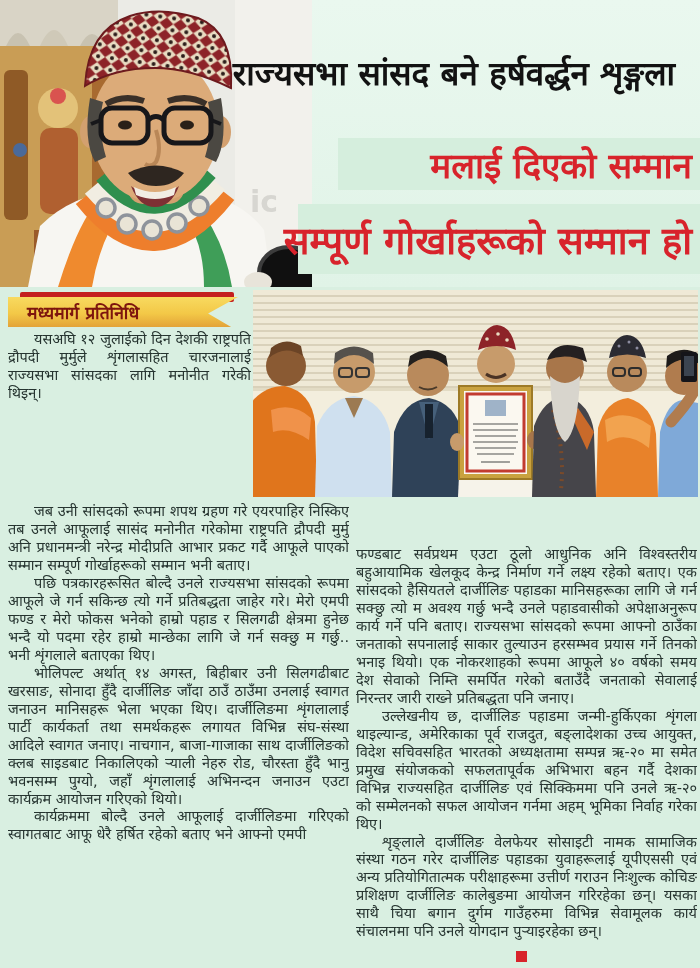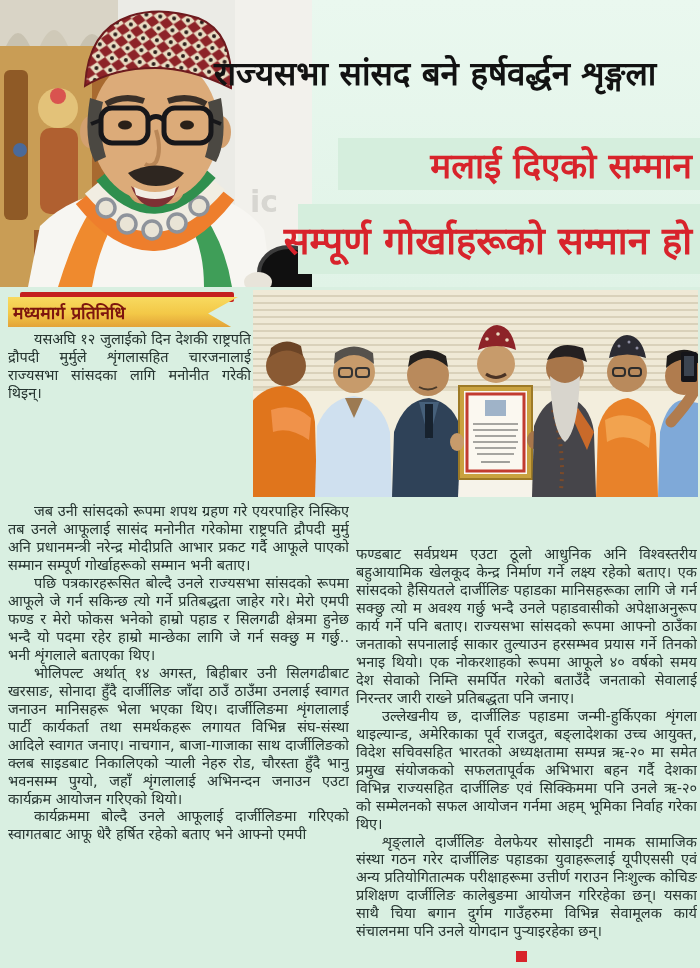--- a/index.html
+++ b/index.html
@@ -7,41 +7,41 @@
     position:relative;width:700px;height:968px;overflow:hidden;
     background:var(--page-green,#d9efe1);
     font-family:"DejaVu Sans",sans-serif;
   }
   
   .header{position:absolute;left:0;top:0;width:700px;height:287px;
     background:linear-gradient(var(--panel-green,#eaf8ef),#e0f3e7);}
   .portrait{position:absolute;left:0;top:0;width:312px;height:287px;display:block;}
   .headline{
     position:absolute;right:6px;top:50px;width:480px;
-    text-align:left;white-space:nowrap;
+    text-align:center;white-space:nowrap;
     font-size:33px;font-weight:700;letter-spacing:0;
     color:var(--headline-black,#121212);
   }
   .band{position:absolute;background:var(--band-green,#d5eedd);margin-top:8px;}
   .band1{left:338px;top:130px;width:362px;height:52px;}
   .band2{left:298px;top:196px;width:402px;height:70px;}
   .band .red{
     position:absolute;right:8px;top:50%;transform:translateY(-50%);
     white-space:nowrap;font-weight:700;color:var(--accent-red,#d8232b);
   }
   .band1 .red{font-size:35px;}
   .band2 .red{font-size:38px;}
   
   .ribbon{position:absolute;left:8px;top:292px;width:230px;height:37px;}
   .ribbon-strip{position:absolute;left:12px;top:0;width:214px;height:10px;
     background:var(--ribbon-red,#c4201f);border-radius:2px;}
   .ribbon-body{position:absolute;left:0;top:5px;width:230px;height:30px;
     background:linear-gradient(#f8da60,var(--ribbon-gold,#f3c847) 55%,#e3a338);
     clip-path:polygon(0 0,100% 0,87% 55%,97% 100%,0 100%);
-    display:flex;align-items:center;padding-left:5px;box-sizing:border-box;}
+    display:flex;align-items:center;padding-left:19px;box-sizing:border-box;}
   .ribbon-label{font-size:17.5px;font-weight:700;color:var(--ribbon-text,#7d150e);}
   
   .col p{margin:0;text-align:justify;color:var(--body-text,#263430);
     font-size:14.5px;line-height:1.24;text-indent:26px;}
   .col p.noindent{text-indent:0;margin-top:46px;}
   .intro-col{position:absolute;left:8px;top:331px;width:243px;height:173px;overflow:hidden;}
   .left-col{position:absolute;left:8px;top:503px;width:341px;height:460px;overflow:hidden;}
   .right-col{position:absolute;left:356px;top:500px;width:341px;height:440px;overflow:hidden;}
   .group-photo{position:absolute;left:253px;top:290px;width:445px;height:207px;display:block;}
   .end-mark{position:absolute;left:516px;top:951px;width:11px;height:11px;

